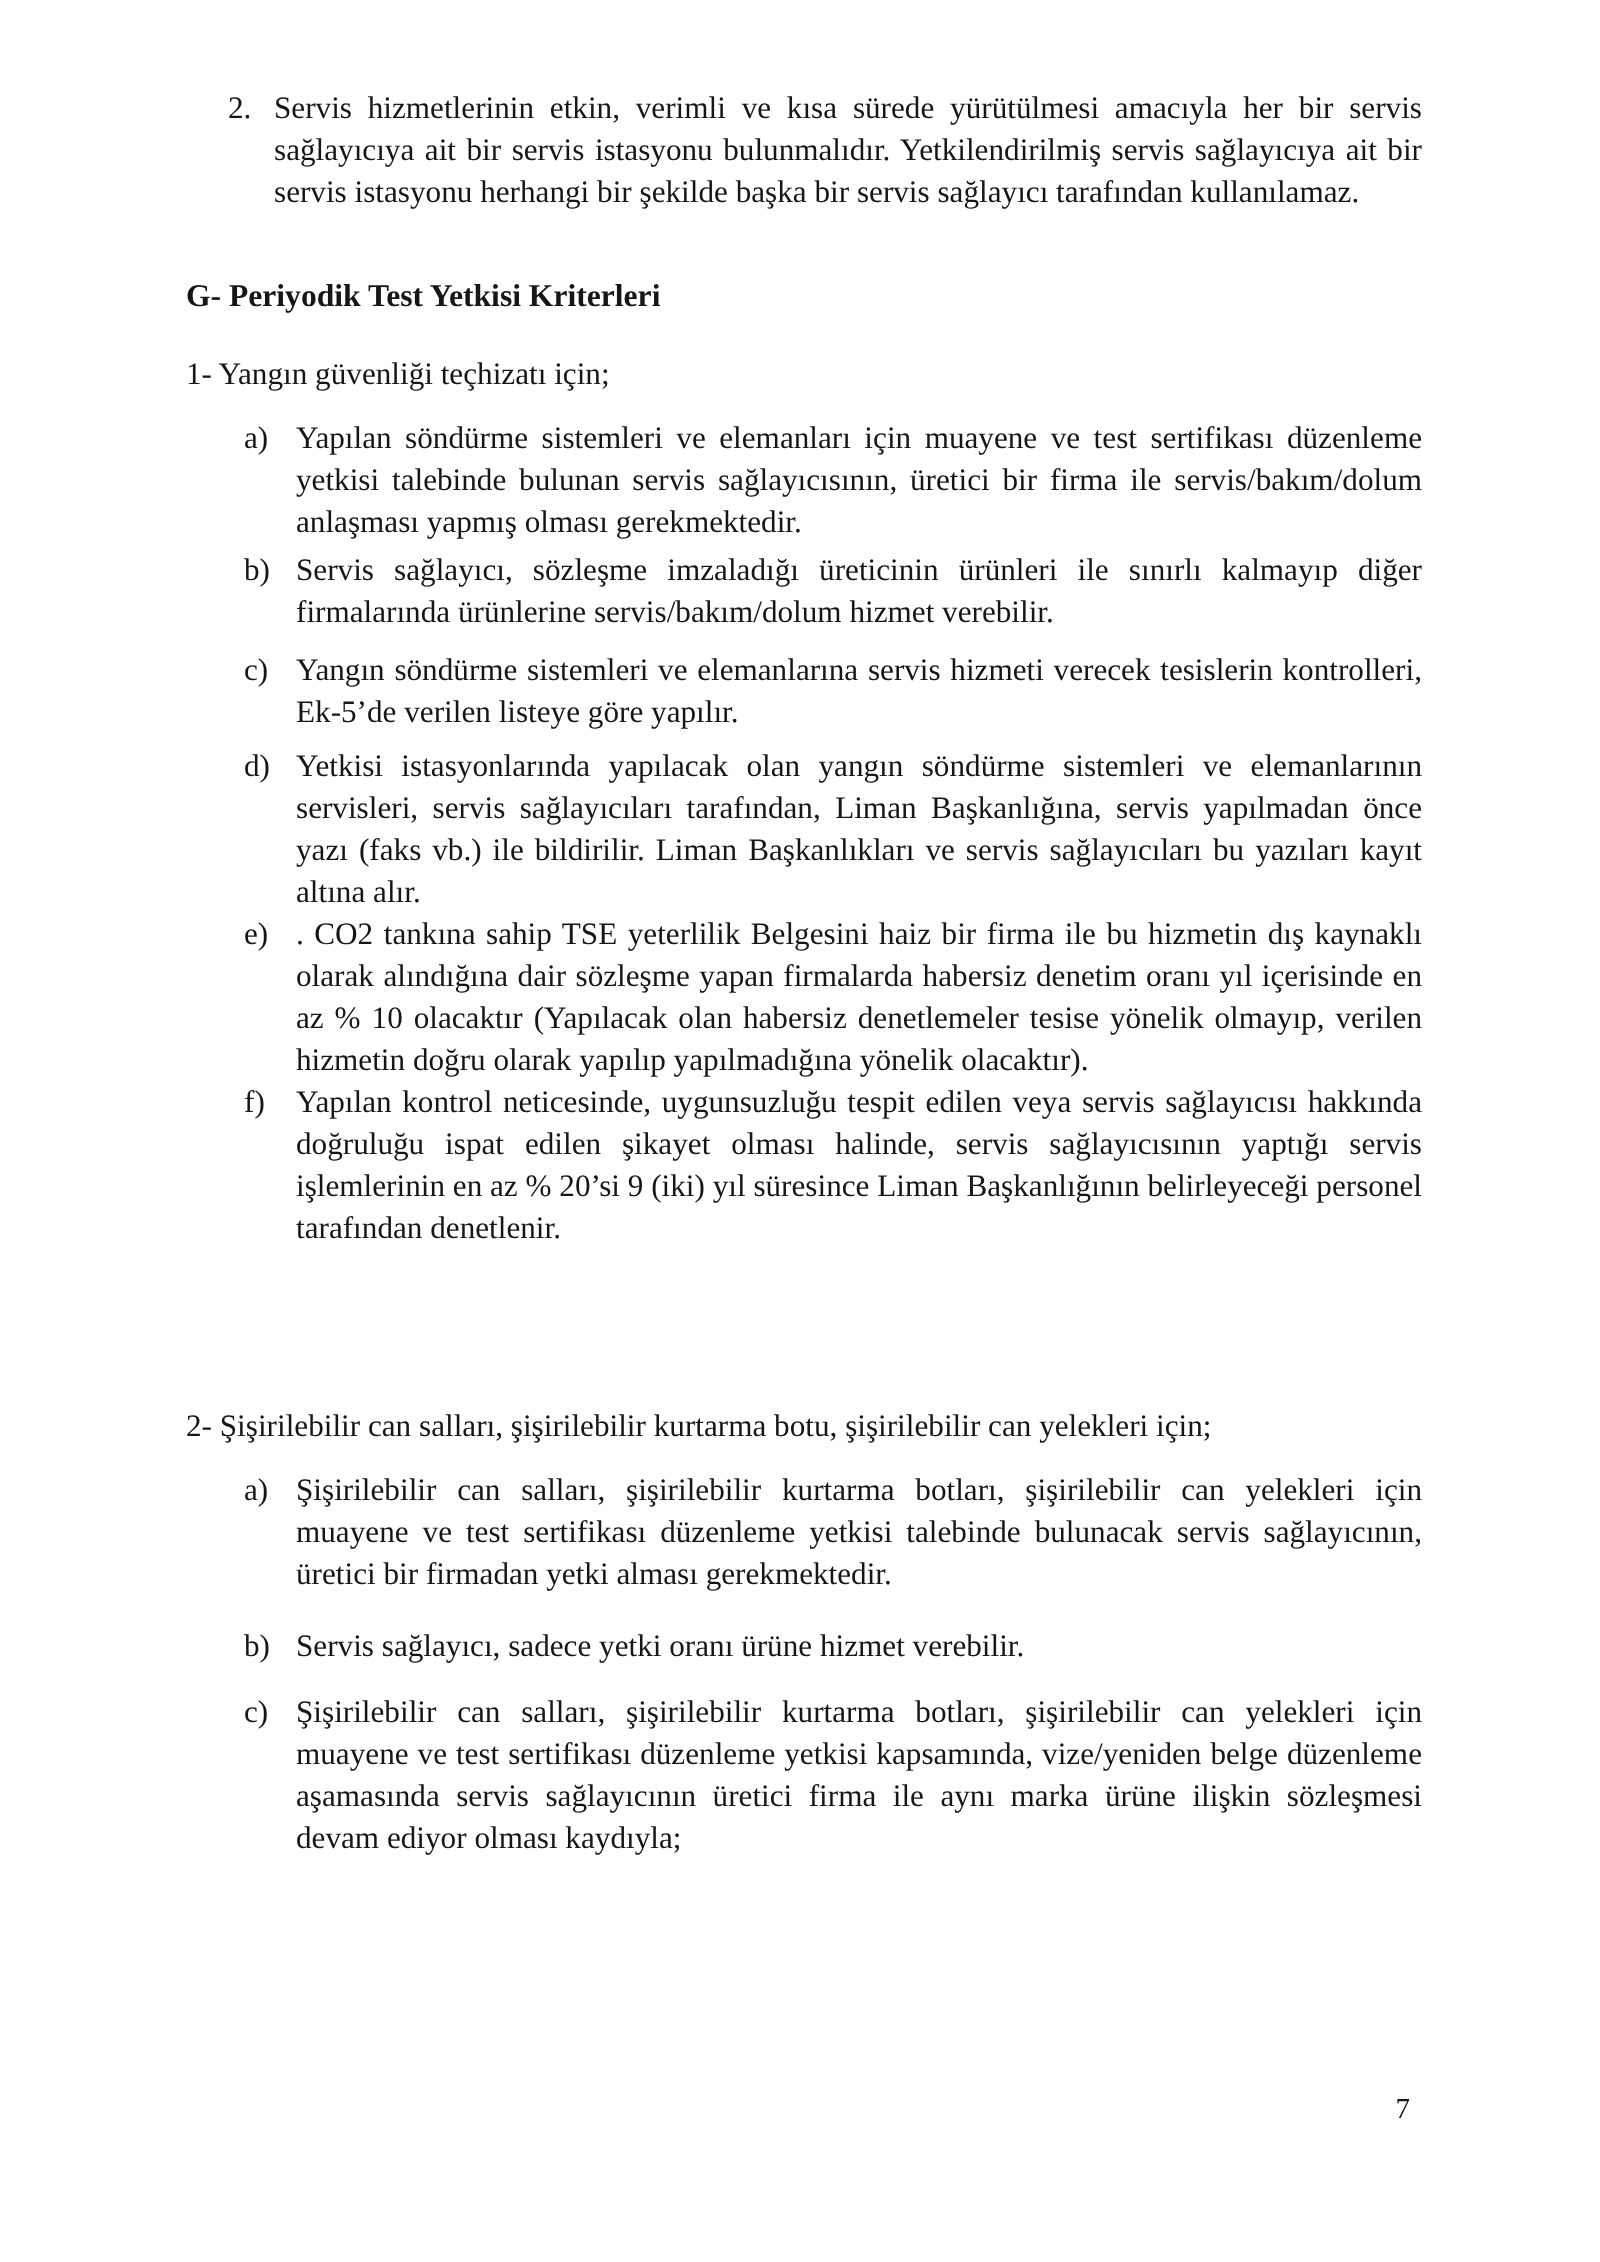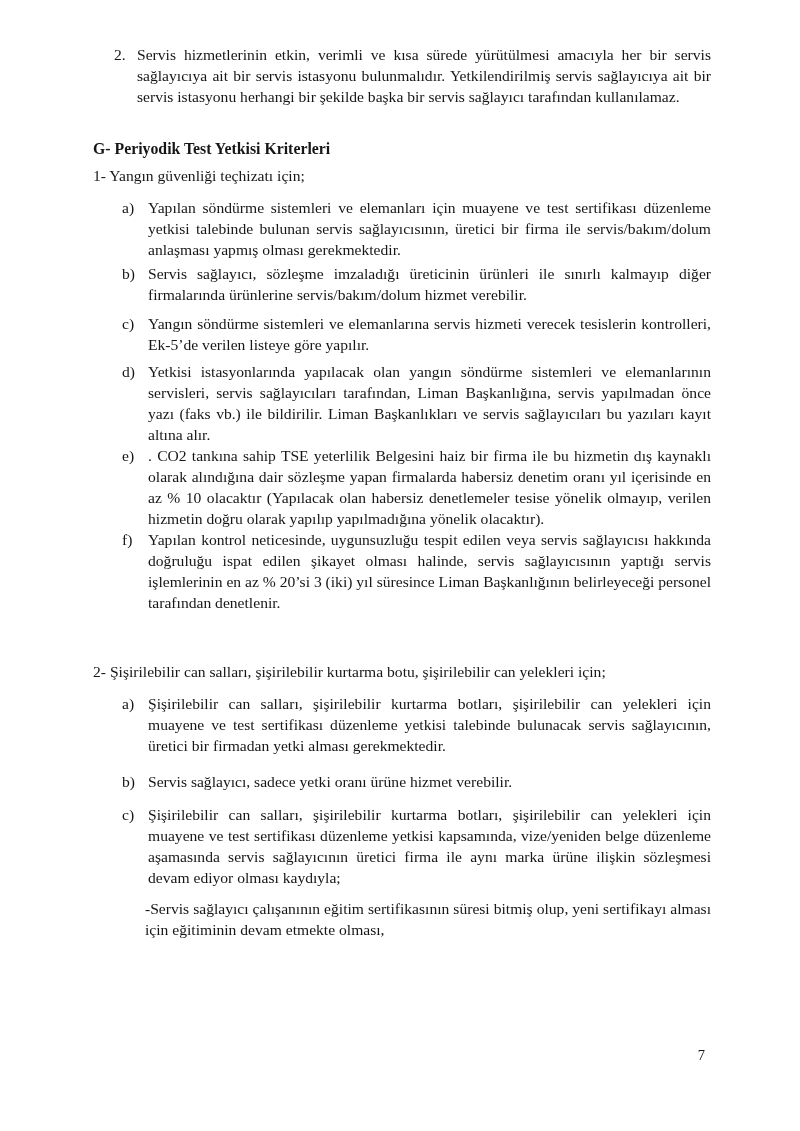--- a/index.html
+++ b/index.html
@@ -31,22 +31,22 @@
 
   .intro-item { margin-left: 21px; }
   .intro-item .label { width: 23px; }
 
   .heading {
     margin-top: 31px;
     font-weight: bold;
     font-size: 15.8px;
   }
 
-  .sec-title { margin-top: 6px; font-family: Liberation Serif, serif; }
-  .sec-title-2 { margin-top: 48px; }
+  .sec-title { margin-top: 18px; font-family: Liberation Serif, serif; }
+  .sec-title-2 { margin-top: 78px; }
 
   .letter-item { margin-left: 29px; }
   .letter-item .label { width: 26px; }
 
   .mt-11 { margin-top: 11px; }
   .mt-15 { margin-top: 15px; }
   .mt-12 { margin-top: 12px; }
   .mt-8  { margin-top: 8px; }
   .mt-6  { margin-top: 6px; }
   .mt-3  { margin-top: 3px; }
@@ -94,35 +94,34 @@
   <div class="hang letter-item mt-6">
     <span class="label">d)</span>
     <span class="text">Yetkisi istasyonlarında yapılacak olan yangın söndürme sistemleri ve elemanlarının servisleri, servis sağlayıcıları tarafından, Liman Başkanlığına, servis yapılmadan önce yazı (faks vb.) ile bildirilir. Liman Başkanlıkları ve servis sağlayıcıları bu yazıları kayıt altına alır.</span>
   </div>
   <div class="hang letter-item mt-0">
     <span class="label">e)</span>
     <span class="text">. CO2 tankına sahip TSE yeterlilik Belgesini haiz bir firma ile bu hizmetin dış kaynaklı olarak alındığına dair sözleşme yapan firmalarda habersiz denetim oranı yıl içerisinde en az % 10 olacaktır (Yapılacak olan habersiz denetlemeler tesise yönelik olmayıp, verilen hizmetin doğru olarak yapılıp yapılmadığına yönelik olacaktır).</span>
   </div>
   <div class="hang letter-item mt-0">
     <span class="label">f)</span>
-    <span class="text">Yapılan kontrol neticesinde, uygunsuzluğu tespit edilen veya servis sağlayıcısı hakkında doğruluğu ispat edilen şikayet olması halinde, servis sağlayıcısının yaptığı servis işlemlerinin en az % 20’si 3 (iki) yıl süresince Liman Başkanlığının belirleyeceği personel tarafından denetlenir.</span>
+    <span class="text">Yapılan kontrol neticesinde, uygunsuzluğu tespit edilen veya servis sağlayıcısı hakkında doğruluğu ispat edilen şikayet olması halinde, servis sağlayıcısının yaptığı servis işlemlerinin en az % 20’si 9 (iki) yıl süresince Liman Başkanlığının belirleyeceği personel tarafından denetlenir.</span>
   </div>
 
   <div class="para sec-title-2">2- Şişirilebilir can salları, şişirilebilir kurtarma botu, şişirilebilir can yelekleri için;</div>
 
   <div class="hang letter-item mt-11">
     <span class="label">a)</span>
     <span class="text">Şişirilebilir can salları, şişirilebilir kurtarma botları, şişirilebilir can yelekleri için muayene ve test sertifikası düzenleme yetkisi talebinde bulunacak servis sağlayıcının, üretici bir firmadan yetki alması gerekmektedir.</span>
   </div>
   <div class="hang letter-item mt-15">
     <span class="label">b)</span>
     <span class="text">Servis sağlayıcı, sadece yetki oranı ürüne hizmet verebilir.</span>
   </div>
   <div class="hang letter-item mt-12">
     <span class="label">c)</span>
     <span class="text">Şişirilebilir can salları, şişirilebilir kurtarma botları, şişirilebilir can yelekleri için muayene ve test sertifikası düzenleme yetkisi kapsamında, vize/yeniden belge düzenleme aşamasında servis sağlayıcının üretici firma ile aynı marka ürüne ilişkin sözleşmesi devam ediyor olması kaydıyla;</span>
   </div>
 
-  <div class="sub-note">-Servis sağlayıcı çalışanının eğitim sertifikasının süresi bitmiş olup, yeni sertifikayı alması için eğitiminin devam etmekte olması,</div>
 
   <div class="page-number">7</div>
 
 </div>
 
 </body></html>

